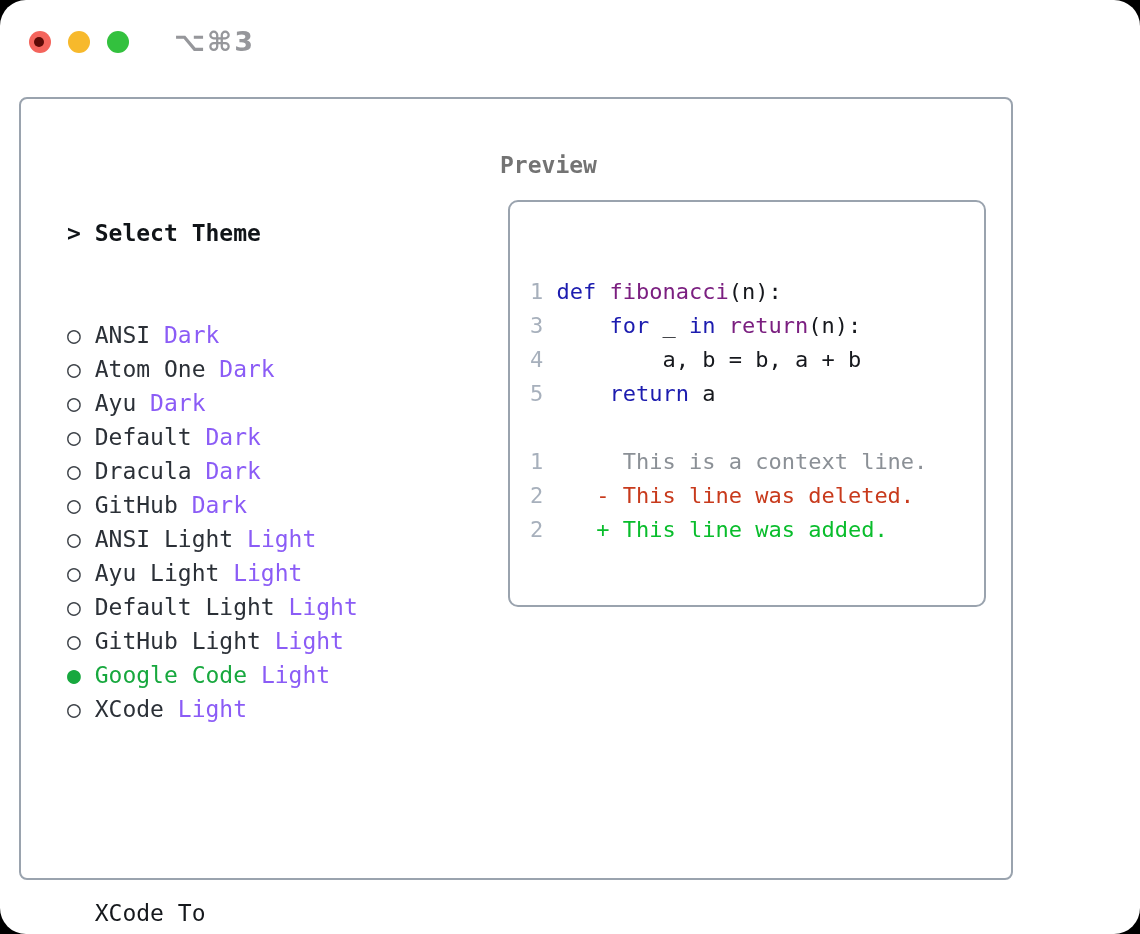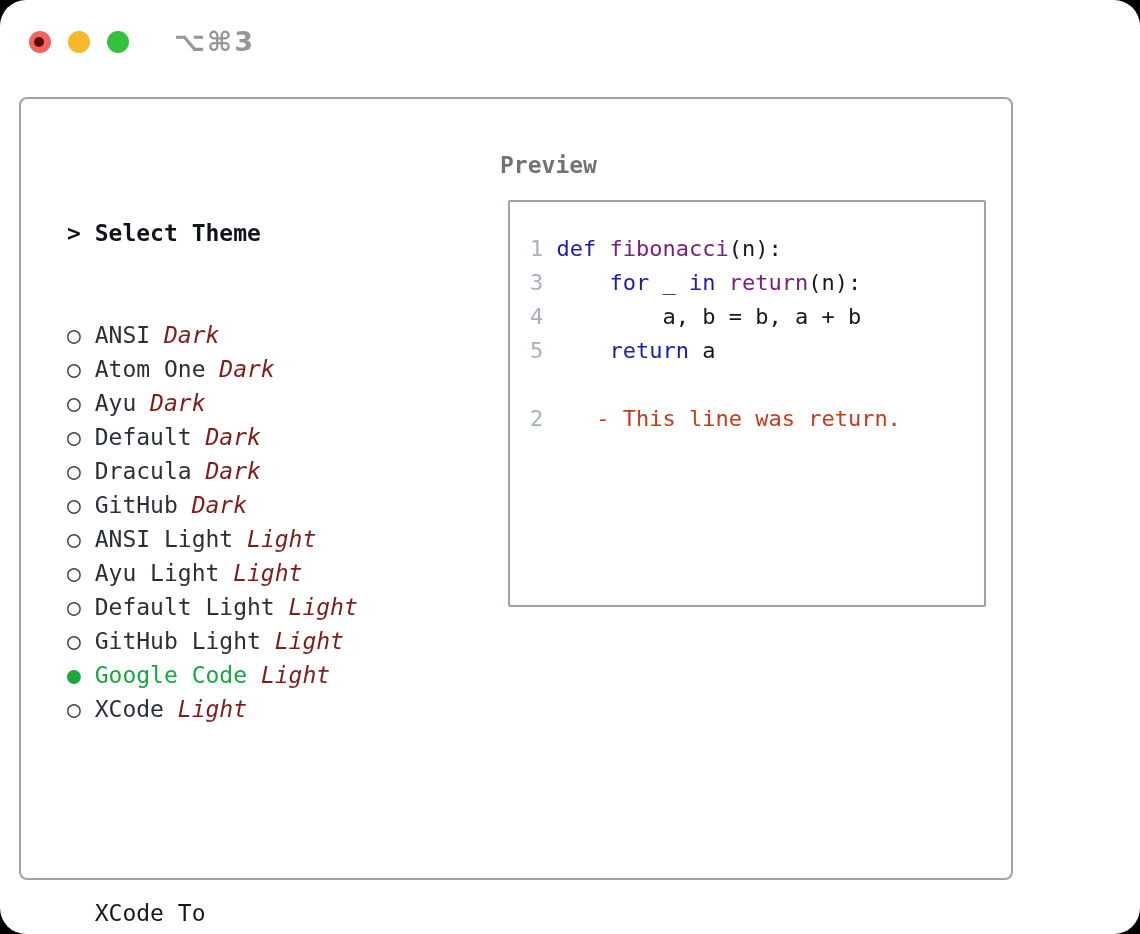--- a/index.html
+++ b/index.html
@@ -27,28 +27,28 @@
   
   .sidebar{position:absolute;left:38px;top:148px;font-size:23px;line-height:34px;white-space:pre;}
   .row{height:34px;margin-left:29px;}
   .spacer{height:34px;}
   .hdr{font-weight:bold;color:#101418;}
   .focus-arrow{font-weight:bold;color:#101418;}
   .marker{color:#42474d;}
   .marker.on{color:#17a83e;}
   .t-name{color:#2b3037;}
   .t-name.on{color:#17a83e;}
-  .t-variant{color:#7f1d1d;font-style:italic;}
+  .t-variant{color:#8b5cf6;}
   .subhdr{color:#15181c;}
   
   .preview-title{position:absolute;left:500px;top:148px;font-size:23px;line-height:34px;font-weight:bold;color:#737373;}
   .preview-box{
     position:absolute;left:508px;top:200px;width:478px;height:407px;
-    border:2px solid #9aa3ae;border-radius:2px;box-sizing:border-box;
-    padding:30px 0 0 20px;overflow:hidden;
+    border:2px solid #9aa3ae;border-radius:10px;box-sizing:border-box;
+    padding:73px 0 0 20px;overflow:hidden;
   }
   .code-line{font-size:22px;line-height:34px;white-space:pre;}
   .tok-ln{color:#a7b0bc;}
   .tok-kw{color:#1c1caf;}
   .tok-fn{color:#7b1f80;}
   .tok-num{color:#0b7878;}
   .tok-plain{color:#16181d;}
   .tok-ctx{color:#8b9096;}
   .tok-del{color:#c83a1c;}
   .tok-add{color:#09bd2c;}
@@ -79,17 +79,19 @@
   </div>
 
   <div class="preview-title">Preview</div>
   <div class="preview-box">
     <div id="preview-lines">
         <div class="code-line"><span class="tok-ln">1 </span><span class="tok-kw">def</span><span class="tok-plain"> </span><span class="tok-fn">fibonacci</span><span class="tok-plain">(n):</span></div>
         <div class="code-line"><span class="tok-ln">3 </span><span class="tok-plain">    </span><span class="tok-kw">for</span><span class="tok-plain"> _ </span><span class="tok-kw">in</span><span class="tok-plain"> </span><span class="tok-fn">return</span><span class="tok-plain">(n):</span></div>
         <div class="code-line"><span class="tok-ln">4 </span><span class="tok-plain">        a, b = b, a + b</span></div>
         <div class="code-line"><span class="tok-ln">5 </span><span class="tok-plain">    </span><span class="tok-kw">return</span><span class="tok-plain"> a</span></div>
         <div class="code-line">&nbsp;</div>
-        <div class="code-line"><span class="tok-ln">2</span><span class="tok-del">    - This line was return.</span></div>
+        <div class="code-line"><span class="tok-ln">1</span><span class="tok-ctx">      This is a context line.</span></div>
+        <div class="code-line"><span class="tok-ln">2</span><span class="tok-del">    - This line was deleted.</span></div>
+        <div class="code-line"><span class="tok-ln">2</span><span class="tok-add">    + This line was added.</span></div>
       </div>
   </div>
 
 </div>
 
 </body></html>

